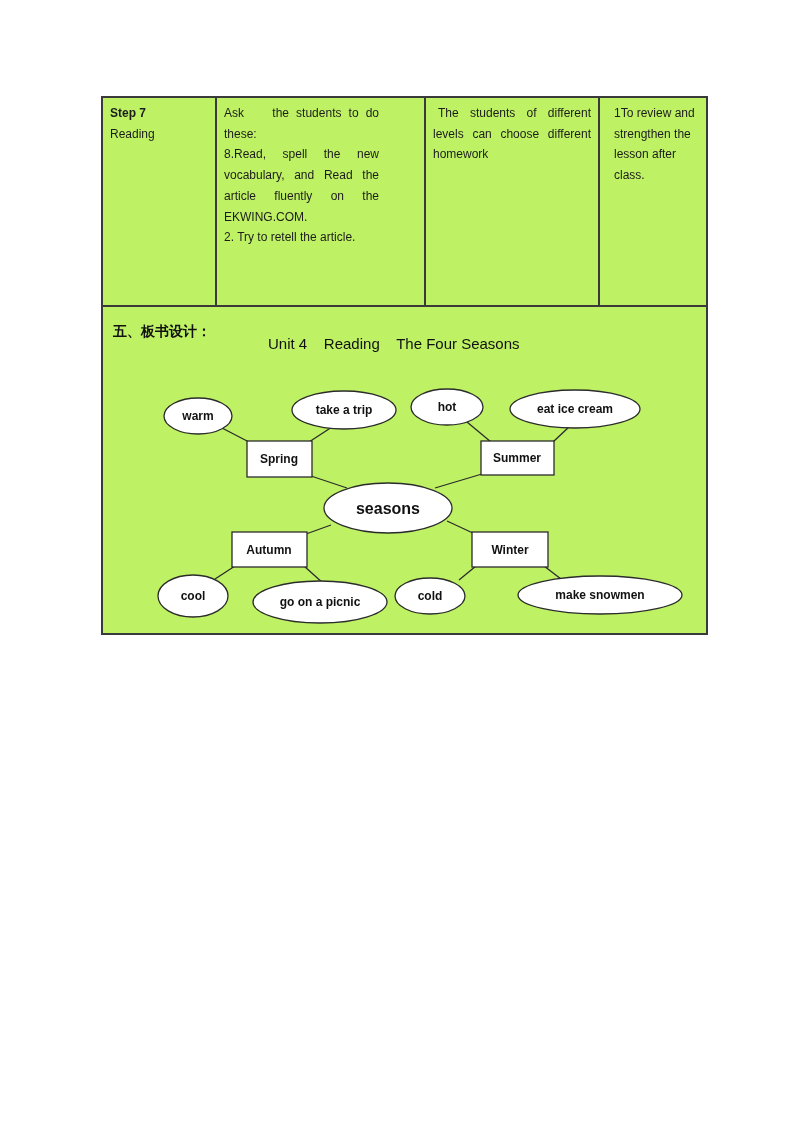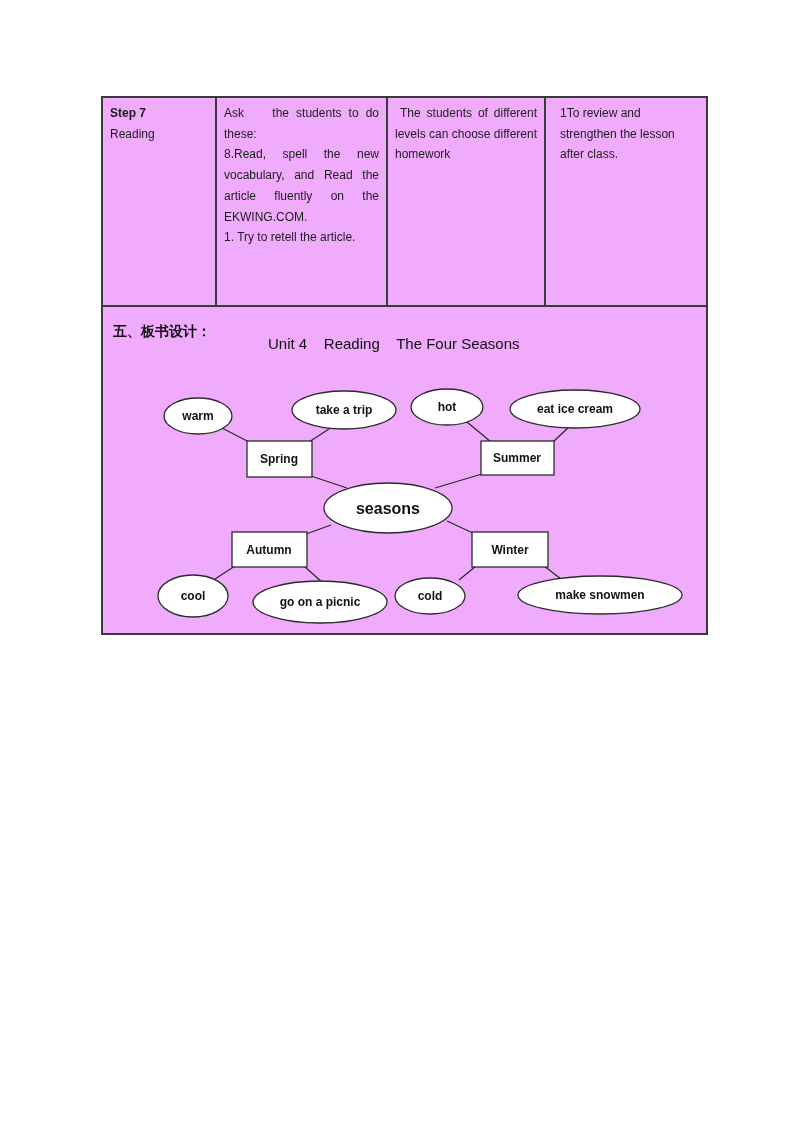--- a/index.html
+++ b/index.html
@@ -12,38 +12,38 @@
     overflow: hidden;
   }
   .doc-table {
     position: absolute;
     left: 101px; top: 96px;
     width: 607px; height: 539px;
     border: 2px solid #3a3a3a;
     box-sizing: border-box;
     display: flex;
     flex-direction: column;
-    background: #f0abfc;
+    background: #bef264;
   }
   .trow {
     display: flex;
     height: 209px;
     box-sizing: border-box;
     border-bottom: 2px solid #3a3a3a;
   }
   .cell {
     box-sizing: border-box;
     padding: 5px 7px 0 7px;
     font-size: 12px;
     line-height: 20.7px;
   }
   .cell + .cell { border-left: 2px solid #3a3a3a; }
   .c1 { width: 112px; }
   .c2 { width: 171px; }
-  .c3 { width: 158px; }
+  .c3 { width: 174px; margin-left: 38px; }
   .c4 { flex: 1; padding-left: 14px; }
   .step-title { font-weight: bold; }
   .jpara { text-align: justify; margin: 0; }
   .intro-para { white-space: pre-wrap; text-align: justify; margin: 0; }
   .indent1 { text-indent: 5px; }
   .board-section {
     position: relative;
     flex: 1;
     padding-left: 36px;
   }
@@ -91,21 +91,21 @@
 <div class="doc-table">
 
   <div class="trow">
     <div class="cell c1">
       <div class="step-title">Step 7</div>
       <div>Reading</div>
     </div>
     <div class="cell c2">
       <p class="intro-para">Ask    the students to do these:</p>
       <p class="jpara">8.Read, spell the new vocabulary, and Read the article fluently on the EKWING.COM.</p>
-      <p class="jpara">1. Try to retell the article.</p>
+      <p class="jpara">2. Try to retell the article.</p>
     </div>
     <div class="cell c3">
       <p class="jpara indent1">The students of different levels can choose different homework</p>
     </div>
     <div class="cell c4">
       <p style="margin:0">1To review and strengthen the lesson after class.</p>
     </div>
   </div>
 
   <div class="board-section">

